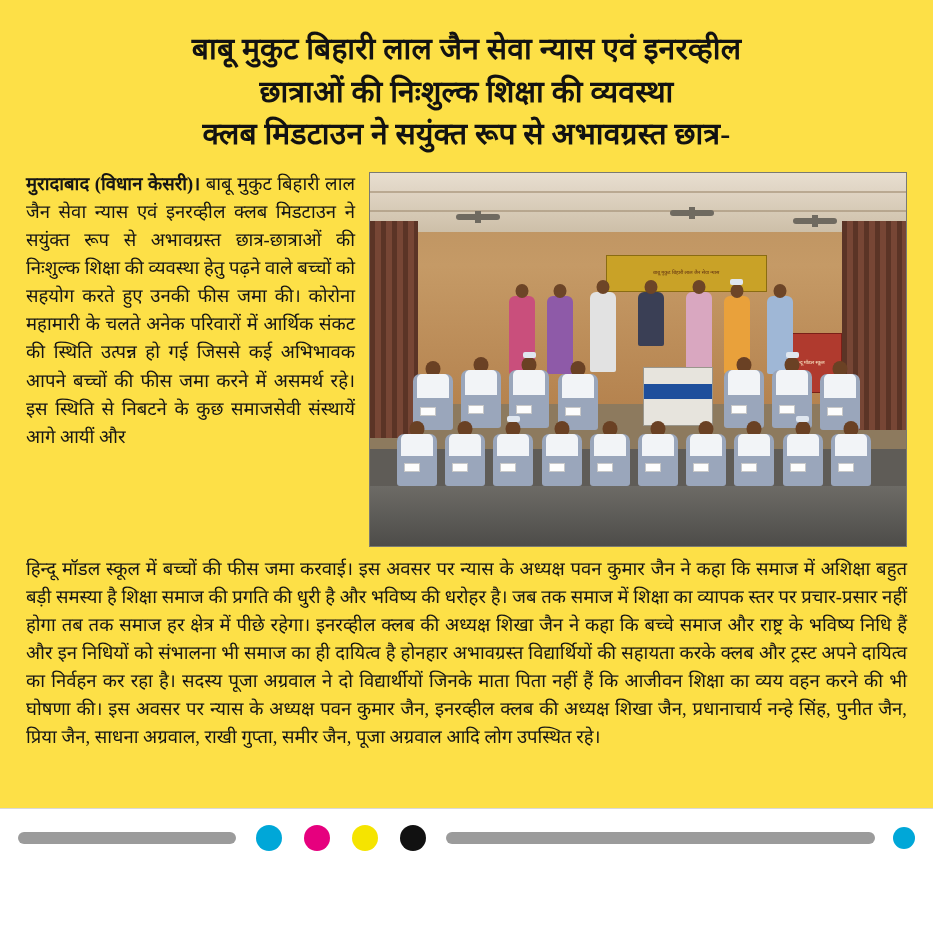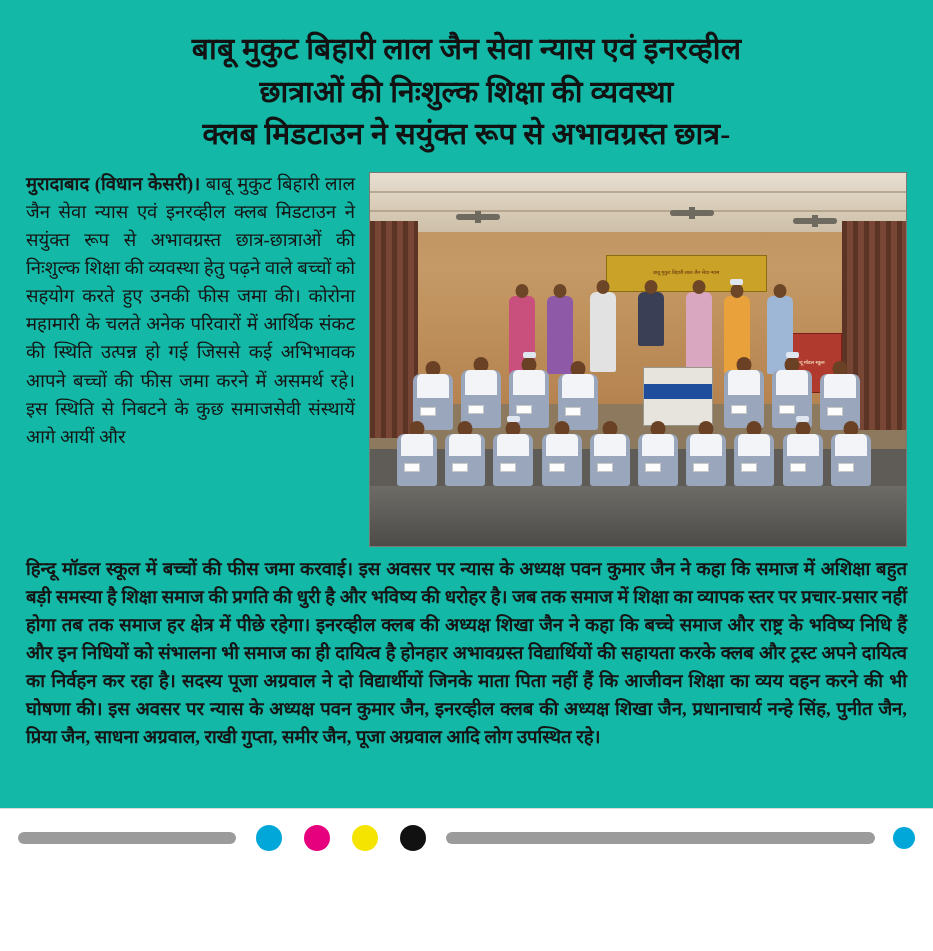--- a/index.html
+++ b/index.html
@@ -5,21 +5,21 @@
   * { box-sizing: border-box; }
   html, body {
     margin: 0; padding: 0;
     width: 933px; height: 951px;
     background: #ffffff;
     font-family: "Liberation Serif", serif;
   }
   #page {
     position: relative;
     width: 933px; height: 866px;
-    background: #14b8a6;
+    background: #fde047;
     overflow: hidden;
   }
   .article {
     padding: 22px 26px 0 26px;
   }
   .headline {
     text-align: center;
     font-family: "Liberation Serif", serif;
     font-weight: bold;
     font-size: 30px;
@@ -41,21 +41,21 @@
     width: 538px;
     height: 375px;
     margin: 2px 0 8px 14px;
     border: 1px solid #7a7a72;
     position: relative;
     overflow: hidden;
     background: #8d7a5e;
   }
   .lead-in { font-weight: bold; }
   .first-para { margin: 0 0 0 0; }
-  .rest-para { margin: 6px 0 0 0; clear: both; font-weight: bold; }
+  .rest-para { margin: 6px 0 0 0; clear: both; }
 
   
   .ph-wall {
     position: absolute; left: 0; top: 0; width: 100%; height: 62%;
     background: linear-gradient(#b98f5f, #c59a66 40%, #b5834f 100%);
   }
   .ph-ceiling {
     position: absolute; left: 0; top: 0; width: 100%; height: 16%;
     background: linear-gradient(#e8ded0, #cdbfa8);
   }

